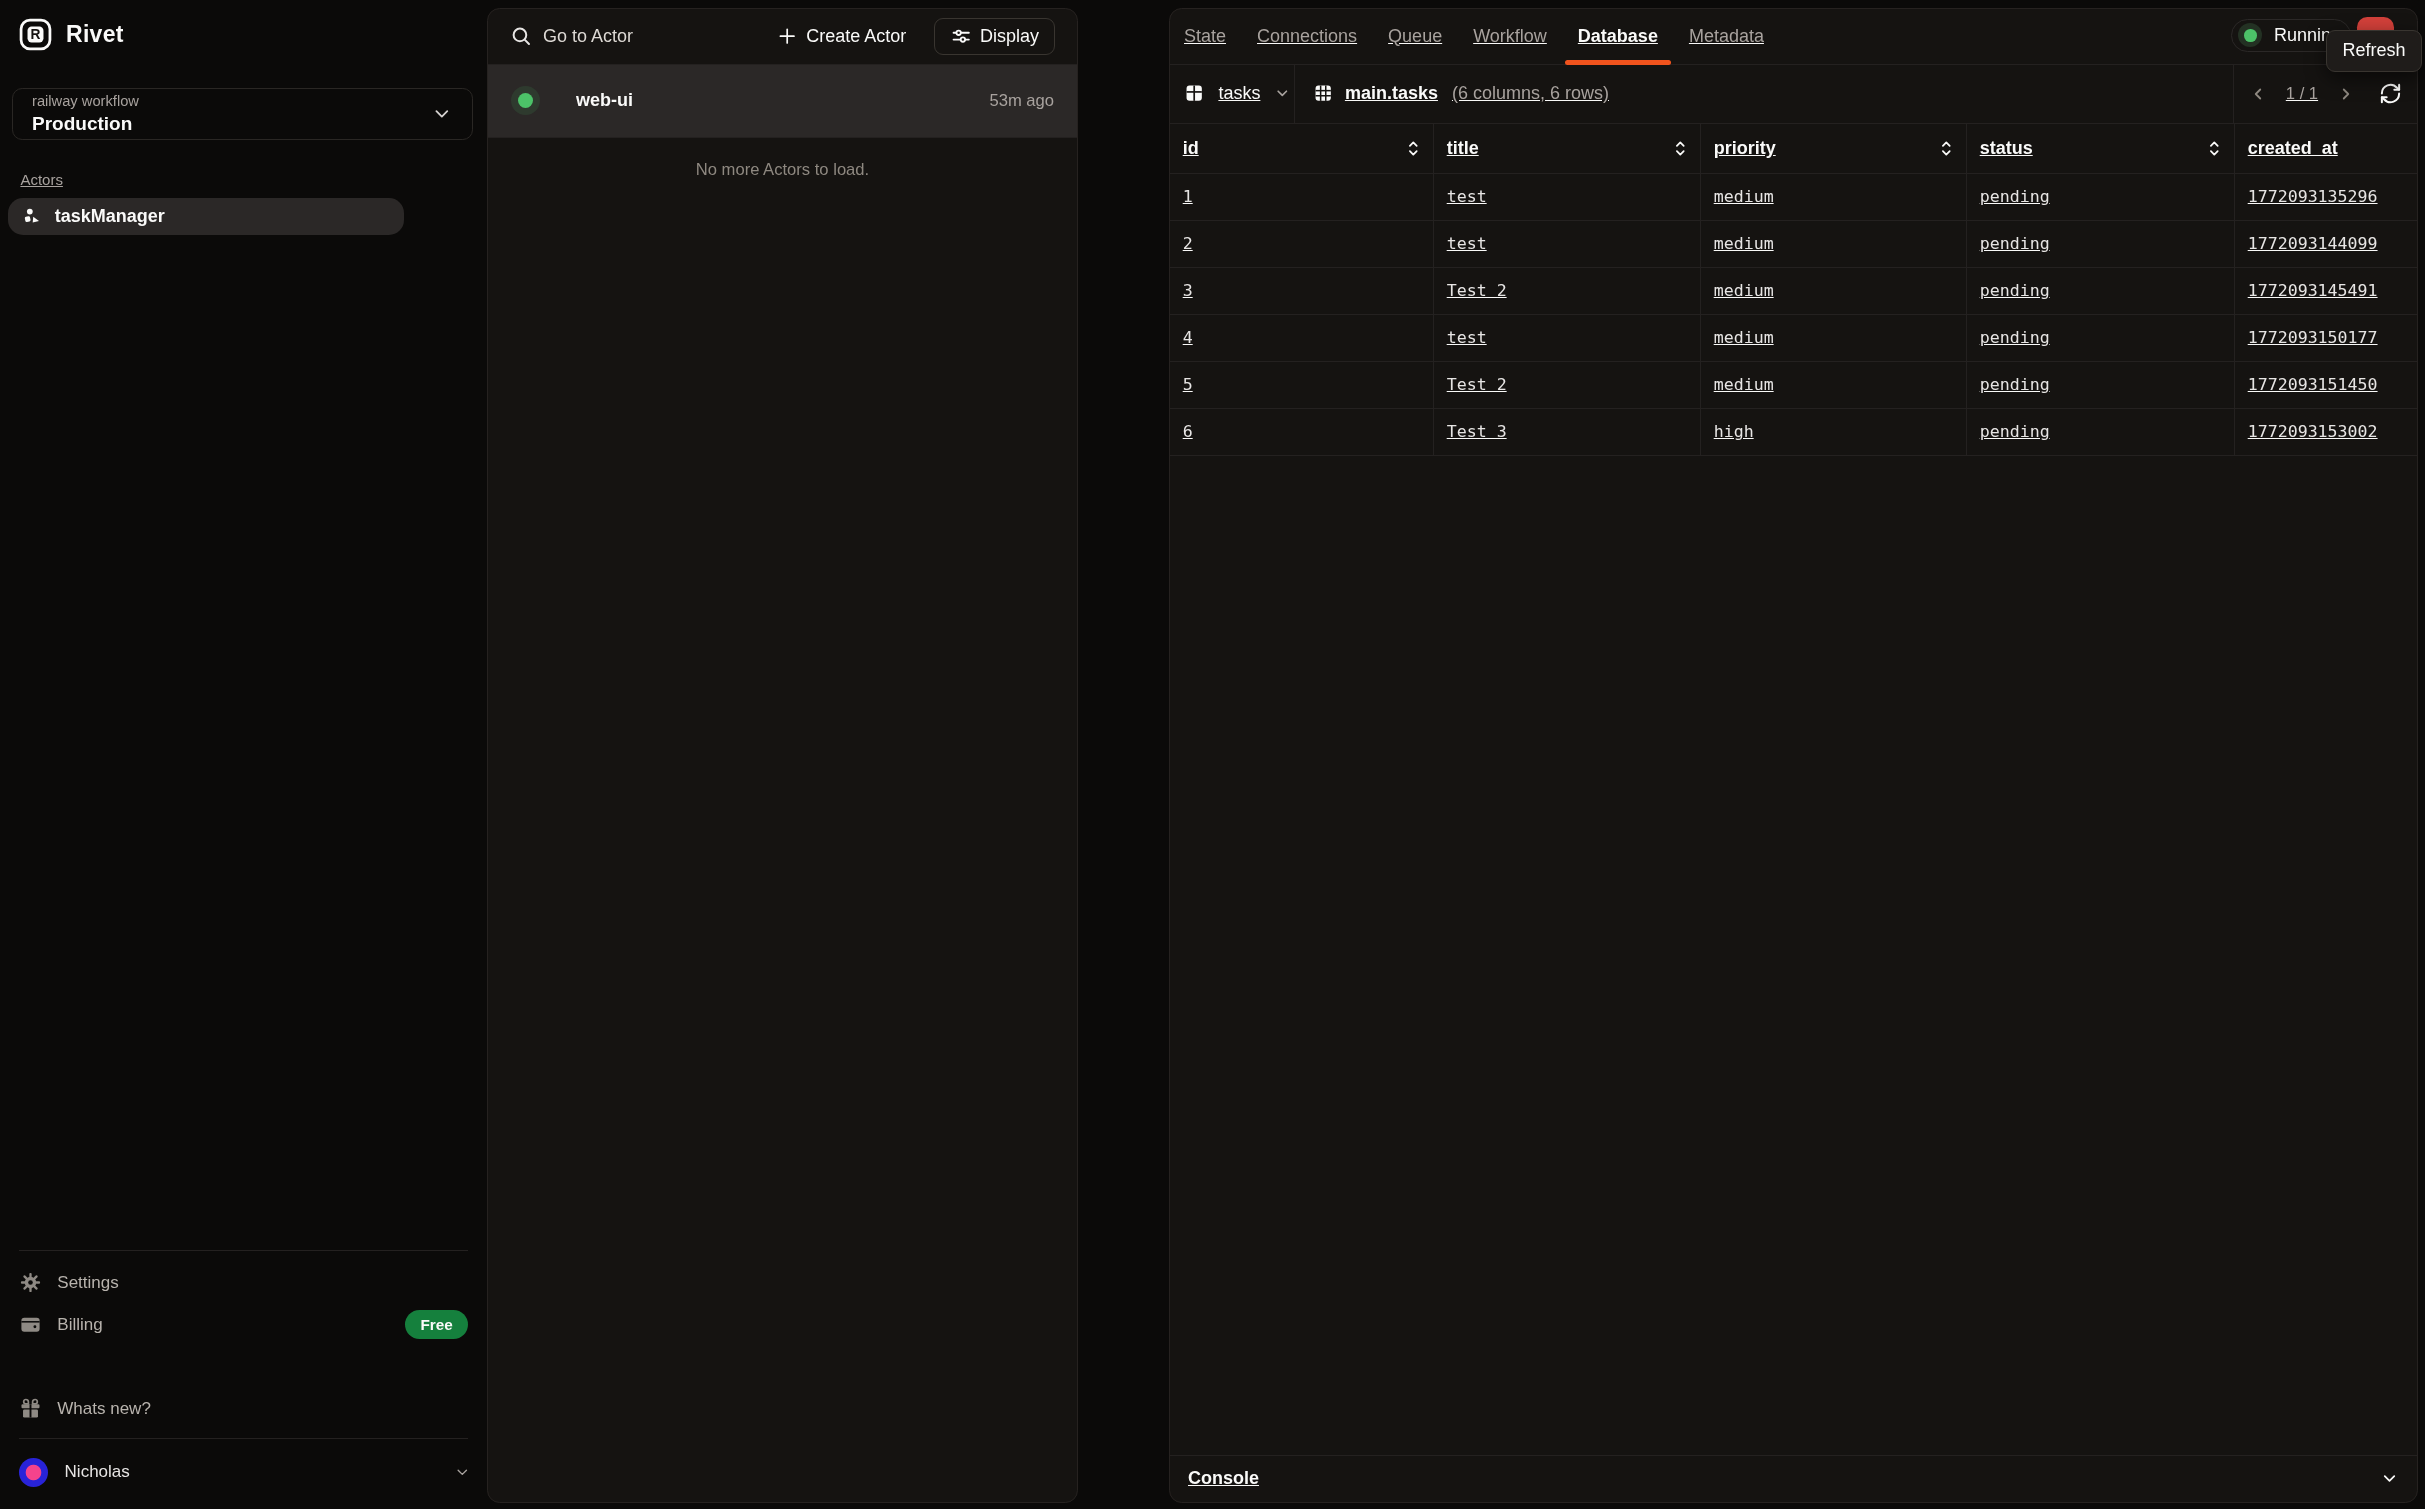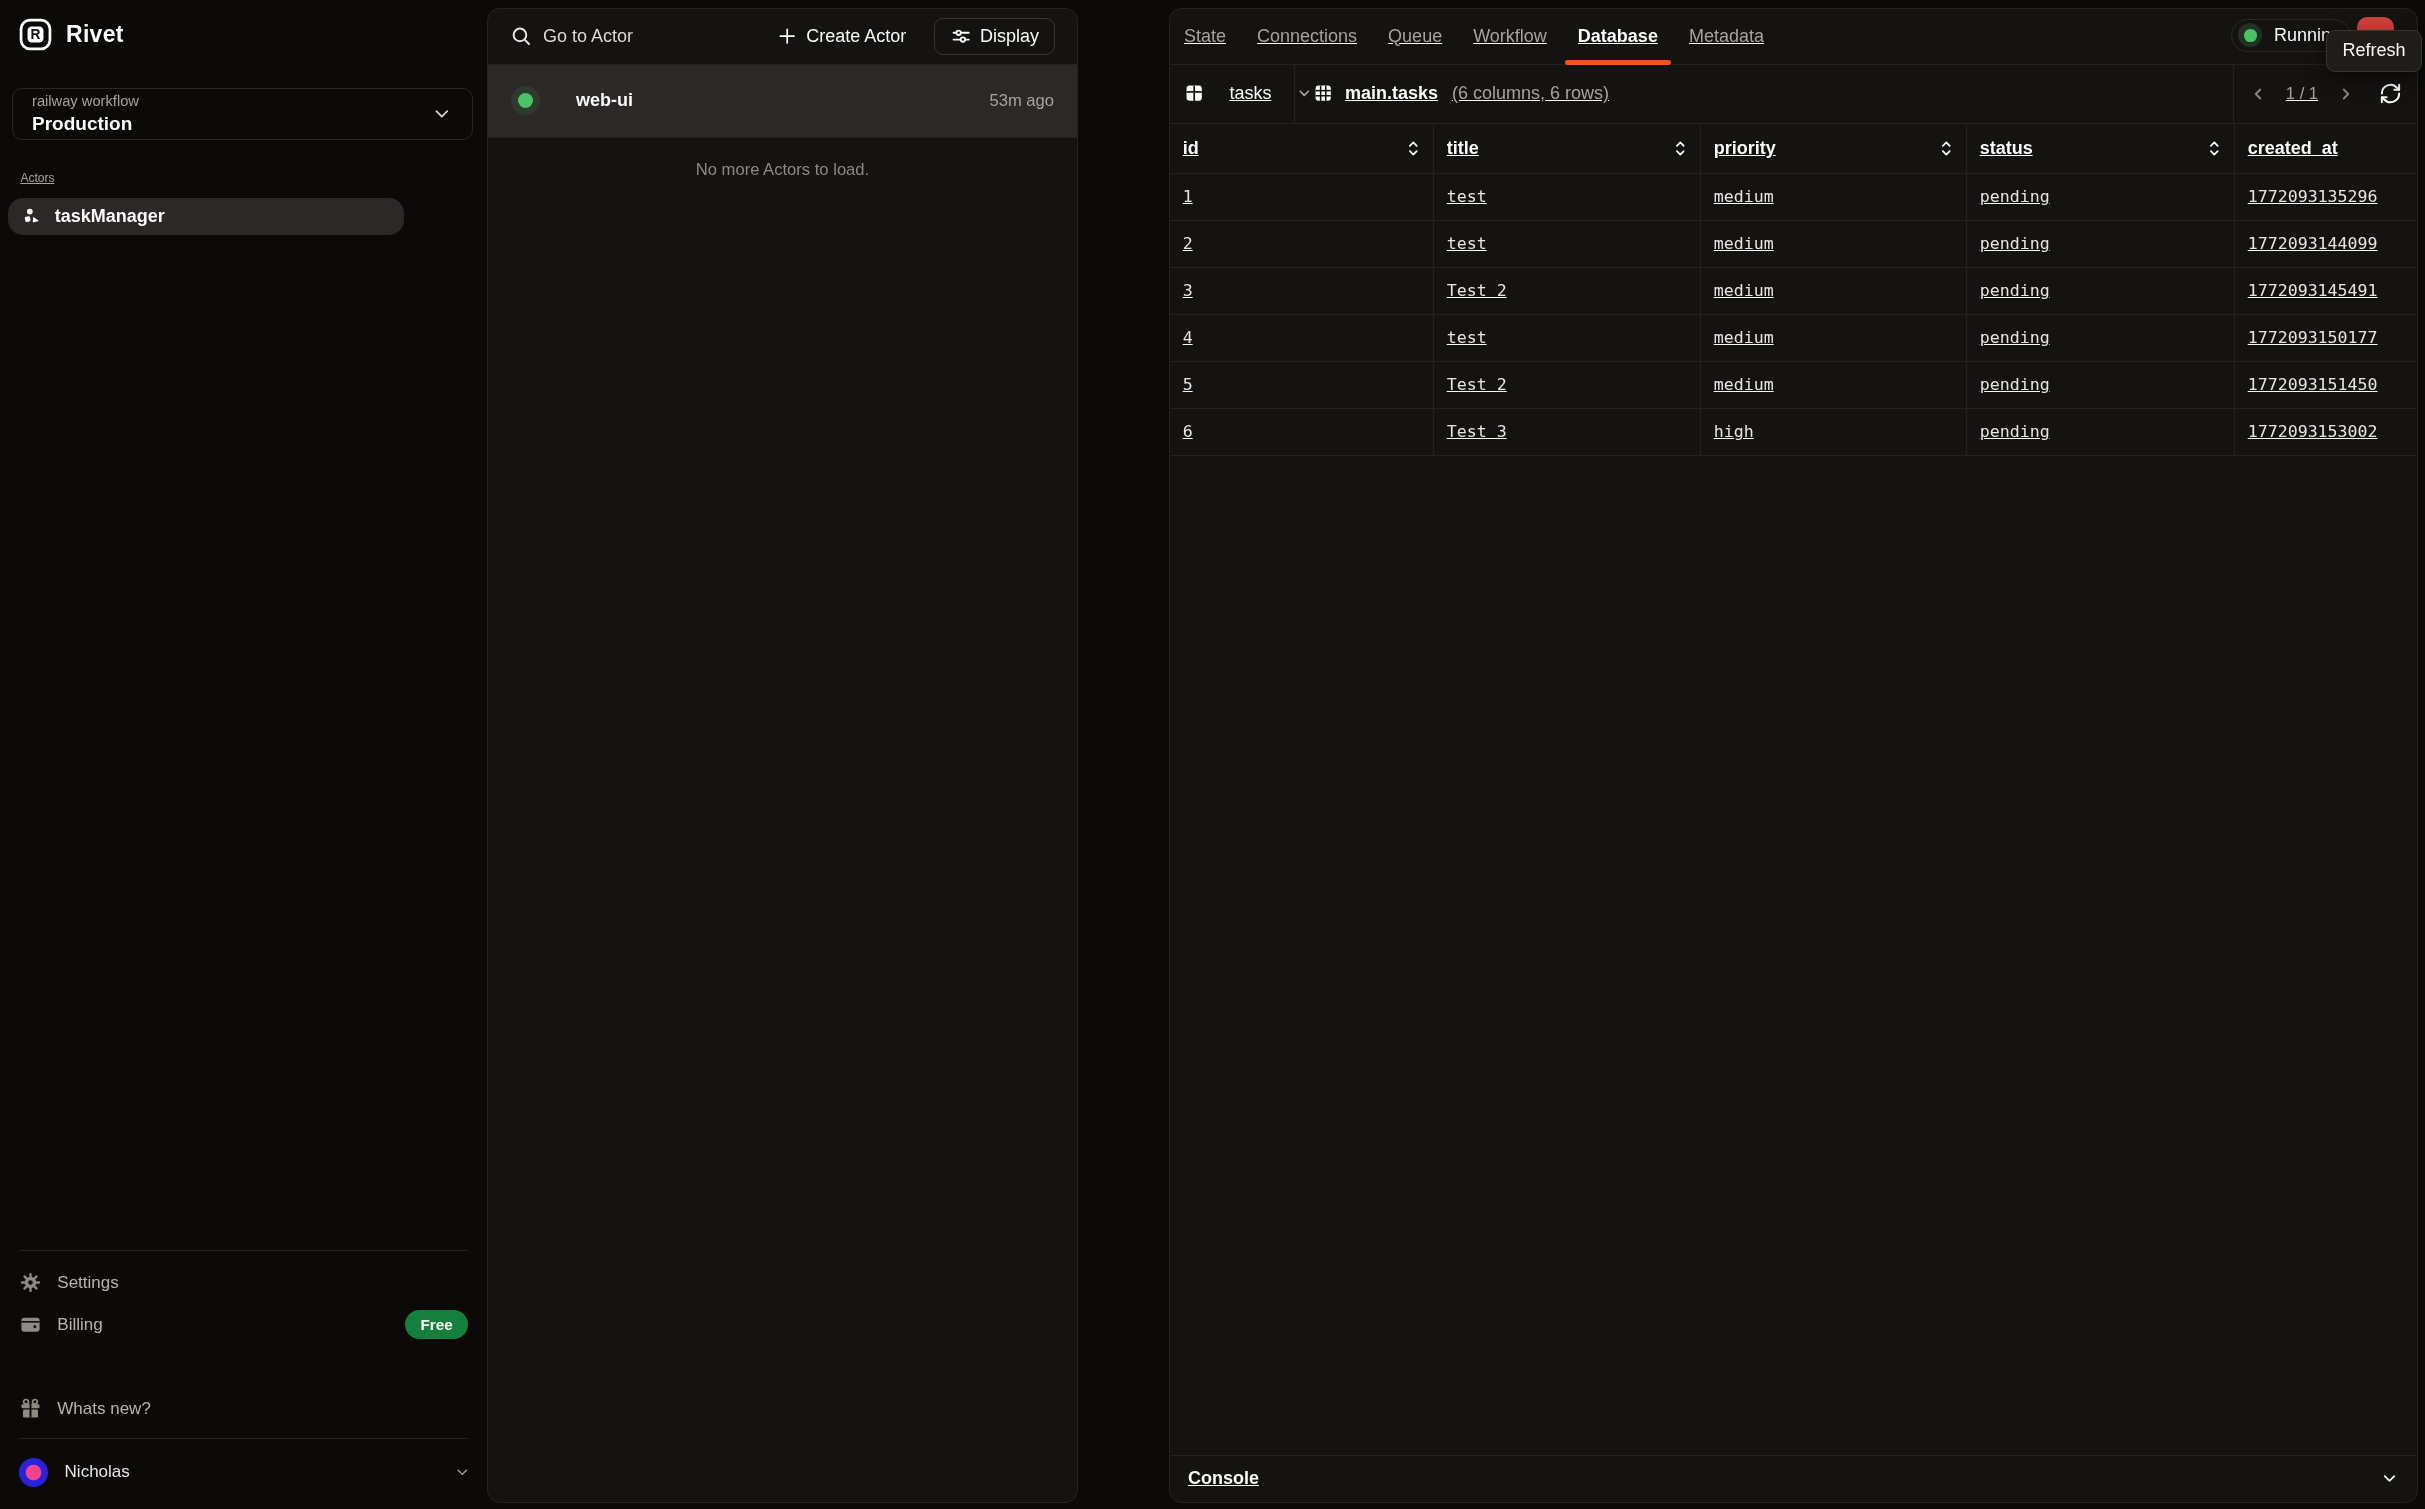--- a/index.html
+++ b/index.html
@@ -19,21 +19,21 @@
   .logo-text { font-size: 23px; font-weight: 700; letter-spacing: 0.3px; }
   .workspace {
     position: absolute; left: 12px; top: 88px; width: 461px; height: 52px;
     border: 1.3px solid #2a2724; border-radius: 10.2px;
     display: flex; align-items: center; padding: 0 19px; cursor: pointer;
   }
   .workspace-labels { display: flex; flex-direction: column; gap: 3.8px; }
   .workspace-kind { font-size: 14.7px; color: #a8a29e; }
   .workspace-name { font-size: 19px; font-weight: 600; color: #fafaf9; }
   .workspace-chevron { margin-left: auto; color: #d6d3d1; }
-  .actors-label { position: absolute; left: 20.4px; top: 171px; font-size: 12px; color: #a8a29e; text-decoration: underline; }
+  .actors-label { position: absolute; left: 20.4px; top: 171px; font-size: 15px; color: #a8a29e; text-decoration: underline; }
   .actor-item {
     position: absolute; left: 7.6px; top: 198px; width: 396px; height: 37px;
     background: #2b2827; border-radius: 15px;
     display: flex; align-items: center; gap: 12.7px; padding: 0 14px;
     font-size: 18px; font-weight: 600; cursor: pointer;
   }
   .divider { position: absolute; left: 19px; right: 19px; height: 1.3px; background: #242120; }
   .f-item {
     position: absolute; left: 19px; right: 19px; height: 33px;
     display: flex; align-items: center; gap: 15.3px;
@@ -131,21 +131,21 @@
   .tooltip {
     position: absolute; top: 21px; right: -5.1px; width: 96px; height: 42px; z-index: 3;
     background: #1f1c1a; border: 1.3px solid #393530; border-radius: 9px;
     display: flex; align-items: center; justify-content: center;
     font-size: 18px; font-weight: 500; color: #fafaf9;
     box-shadow: 0 6.4px 19px rgba(0,0,0,.55);
   }
   .toolbar { height: 59px; flex: none; border-bottom: 1.3px solid #242120; display: flex; align-items: stretch; }
   .tasks-btn {
     width: 125px; flex: none; border-right: 1.3px solid #242120;
-    display: flex; align-items: center; gap: 25px; padding: 0 14px;
+    display: flex; align-items: center; gap: 14px; padding: 0 14px;
     font-size: 18px; font-weight: 500; color: #fafaf9; cursor: pointer;
     background: none; border-top: none; border-bottom: none; border-left: none; font-family: inherit;
   }
   .tasks-chevron { color: #a8a29e; }
   .table-info { display: flex; align-items: center; gap: 11.5px; padding: 0 18px; font-size: 18px; }
   .table-info-name { font-weight: 600; }
   .table-info-meta { color: #a8a29e; margin-left: 2.5px; }
   .toolbar-spacer { flex: 1; }
   .pagination {
     width: 184px; flex: none; border-left: 1.3px solid #242120;

